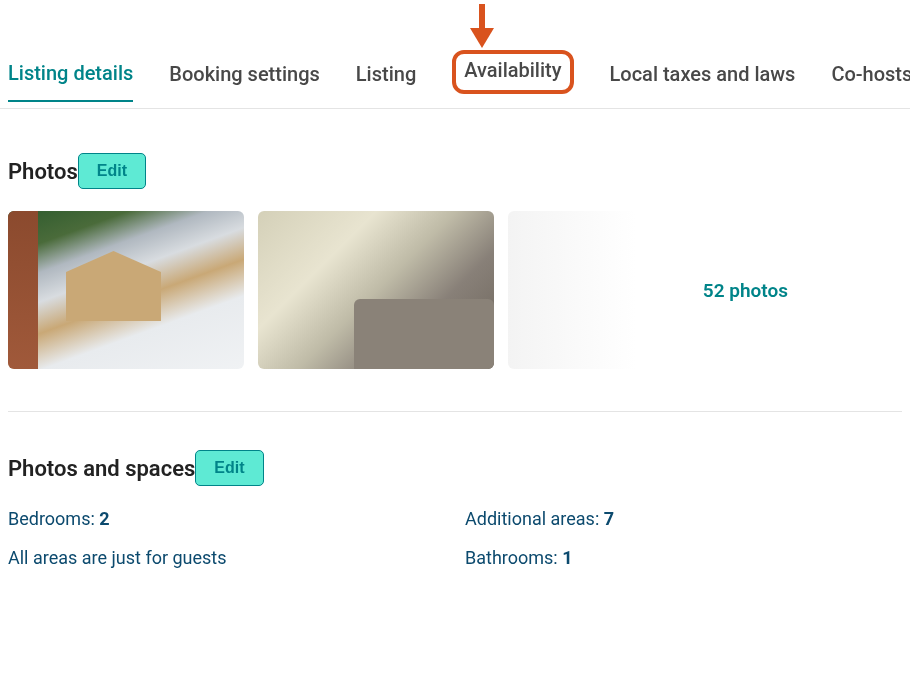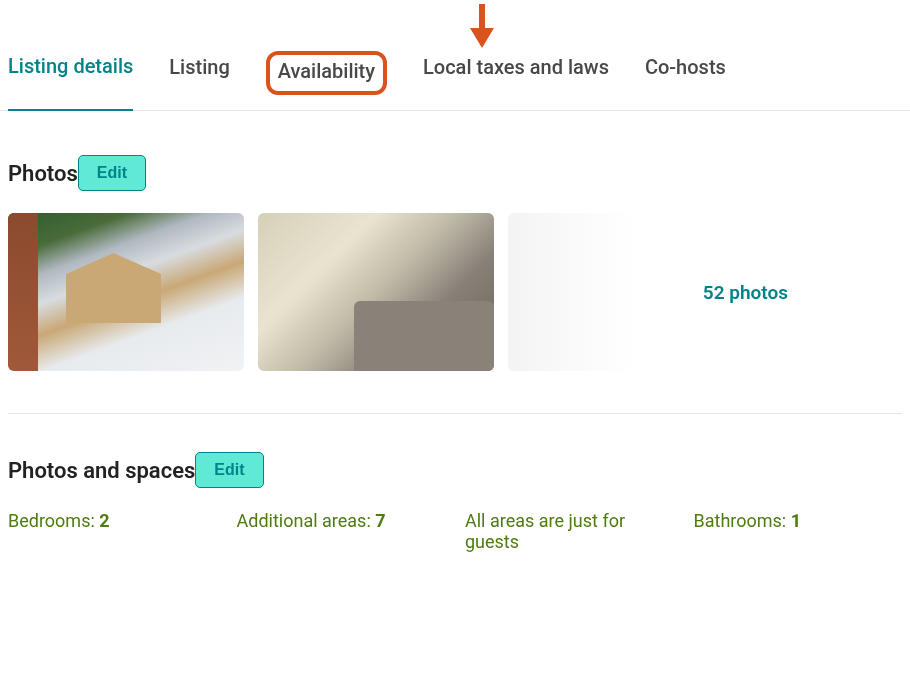--- a/index.html
+++ b/index.html
@@ -25,21 +25,21 @@
       display: flex;
       gap: 36px;
       padding: 54px 8px 0 8px;
       border-bottom: 1px solid #e4e4e4;
       align-items: center;
     }
     .tab {
       font-size: 20px;
       font-weight: 500;
       color: #484848;
-      padding-bottom: 31px;
+      padding-bottom: 15px;
       cursor: pointer;
       white-space: nowrap;
       position: relative;
     }
     .tab.active {
       color: #008489;
       border-bottom: 2px solid #008489;
       margin-bottom: -1px;
     }
     .tab-highlight {
@@ -145,42 +145,43 @@
       color: #008489;
       font-size: 19px;
       font-weight: 600;
       white-space: nowrap;
     }
     .rooms-section {
       margin-top: 38px;
     }
     .rooms-grid {
       display: grid;
-      grid-template-columns: 1fr 1fr 1fr 1fr;
+      grid-template-columns: 1fr 1fr;
       column-gap: 20px;
       row-gap: 18px;
       font-size: 18px;
-      color: #4d7c0f;
+      color: #0c4a6e;
     }
     .room-item .value {
       font-weight: 700;
     }
   </style>
 </head>
 <body>
 
 <div class="annotation-arrow">
   <svg width="36" height="46" viewBox="0 0 36 46">
     <line x1="18" y1="2" x2="18" y2="30" stroke="#d9531e" stroke-width="6"></line>
     <polygon points="18,46 6,26 30,26" fill="#d9531e"></polygon>
   </svg>
 </div>
 
 <nav class="tabs">
   <div class="tab active">Listing details</div>
+  <div class="tab">Booking settings</div>
   <div class="tab">Listing</div>
   <div class="tab tab-highlight">Availability</div>
   <div class="tab">Local taxes and laws</div>
   <div class="tab">Co-hosts</div>
 </nav>
 
 <section class="section">
   <div class="section-header">
     <h2 class="section-title">Photos</h2>
     <button class="edit-btn">Edit</button>

